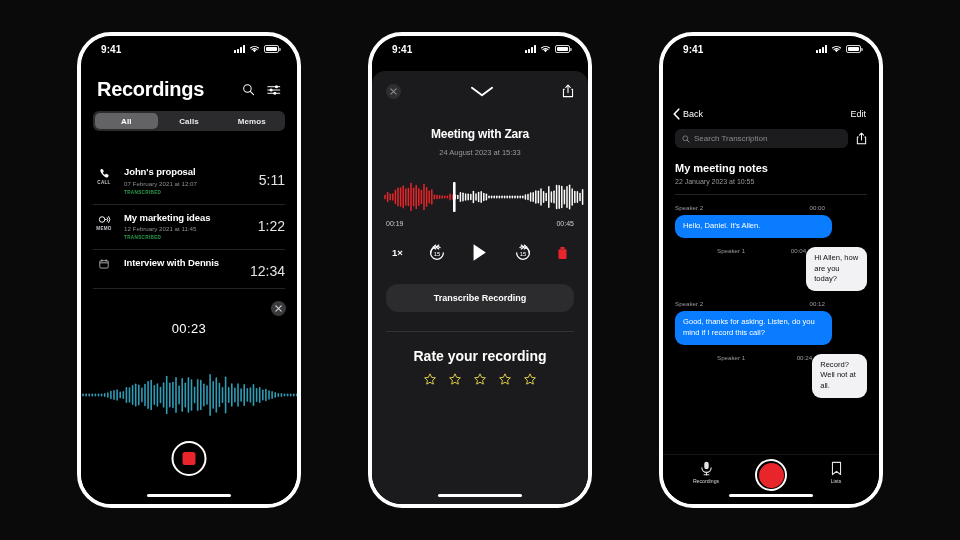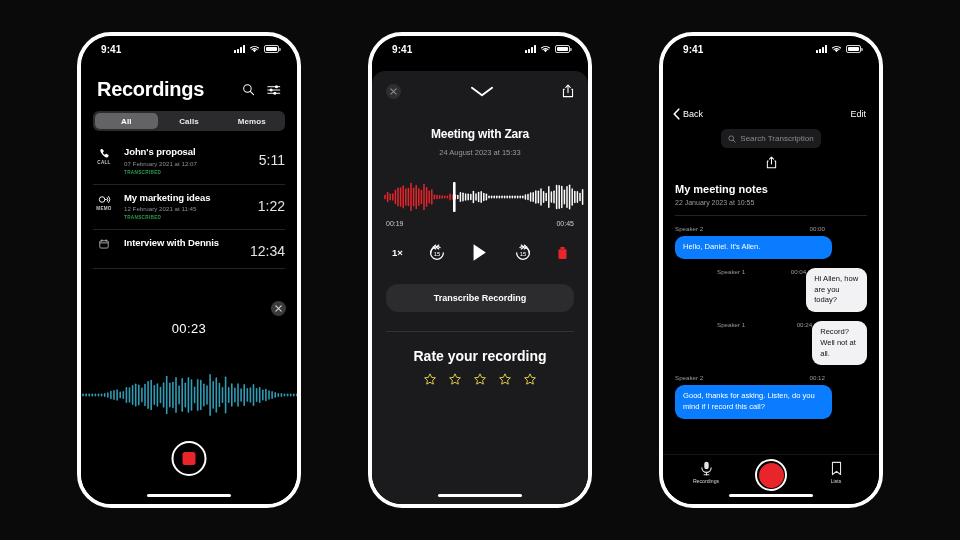--- a/index.html
+++ b/index.html
@@ -93,21 +93,21 @@
     gap: 0;
   }
   .seg {
     flex: 1 1 0;
     display: flex; align-items: center; justify-content: center;
     font-size: 8px; color: #e8e8ea; border-radius: 5px;
     font-weight: 600; letter-spacing: .1px;
   }
   .seg.active { background: #636366; color: #fff; }
 
-  .rec-list { margin: 8px 12px 0 12px; }
+  .rec-list { margin: 28px 12px 0 12px; }
   .rec-row {
     display: flex; align-items: flex-start;
     padding: 7px 0 9px 0;
     border-bottom: 1px solid #242426;
     gap: 9px;
   }
   .rec-ico {
     width: 22px; flex: 0 0 22px;
     display: flex; flex-direction: column; align-items: center; gap: 1px;
     padding-top: 2px;
@@ -196,21 +196,21 @@
   .stars { display: flex; justify-content: center; gap: 13px; margin-top: 9px; }
 
   
   .p3-body { flex: 1 1 auto; display: flex; flex-direction: column; position: relative; margin-top: 40px; }
   .p3-nav {
     display: flex; align-items: center; justify-content: space-between;
     padding: 3px 13px 0 10px; height: 20px;
   }
   .p3-back { display: flex; align-items: center; gap: 3px; color: #fff; font-size: 9px; }
   .p3-edit { color: #fff; font-size: 9px; }
-  .p3-searchrow { display: flex; align-items: center; gap: 8px; padding: 7px 12px 0 12px; flex-direction: column; }
+  .p3-searchrow { display: flex; align-items: center; gap: 8px; padding: 7px 12px 0 12px; }
   .p3-search {
     flex: 1 1 auto; height: 19px; border-radius: 6px;
     background: #1c1c1e; display: flex; align-items: center; gap: 4px;
     padding: 0 7px; color: #8a8a8f; font-size: 8px;
   }
   .p3-heading { color: #fff; font-size: 11px; font-weight: bold; margin: 14px 12px 0 12px; }
   .p3-subheading { color: #9a9a9f; font-size: 7px; margin: 4px 12px 0 12px; }
   .p3-div { margin: 9px 12px 0 12px; height: 1px; background: #242426; }
 
   .bubbles { margin: 0 12px; flex: 1 1 auto; }
@@ -704,34 +704,34 @@
           </div>
 
           <div class="turn right">
             <div class="turn-meta">
               <span>Speaker 1</span>
               <span>00:04</span>
             </div>
             <div class="bubble">Hi Allen, how are you today?</div>
           </div>
 
+          <div class="turn left">
+            <div class="turn-meta">
+              <span>Speaker 2</span>
+              <span>00:12</span>
+            </div>
+            <div class="bubble">Good, thanks for asking. Listen, do you mind if I record this call?</div>
+          </div>
+
           <div class="turn right">
             <div class="turn-meta">
               <span>Speaker 1</span>
               <span>00:24</span>
             </div>
             <div class="bubble">Record? Well not at all.</div>
-          </div>
-
-          <div class="turn left">
-            <div class="turn-meta">
-              <span>Speaker 2</span>
-              <span>00:12</span>
-            </div>
-            <div class="bubble">Good, thanks for asking. Listen, do you mind if I record this call?</div>
           </div>
 
         </div>
 
         <div class="tabbar">
           <div class="tab">
             <svg width="13" height="15" viewBox="0 0 14 16">
               <rect x="4.6" y=".8" width="4.8" height="8" rx="2.4" fill="#e4e4e8"></rect>
               <path d="M2 7.2a5 5 0 0 0 10 0" stroke="#e4e4e8" stroke-width="1.2" fill="none" stroke-linecap="round"></path>
               <line x1="7" y1="12.2" x2="7" y2="14.6" stroke="#e4e4e8" stroke-width="1.2" stroke-linecap="round"></line>

